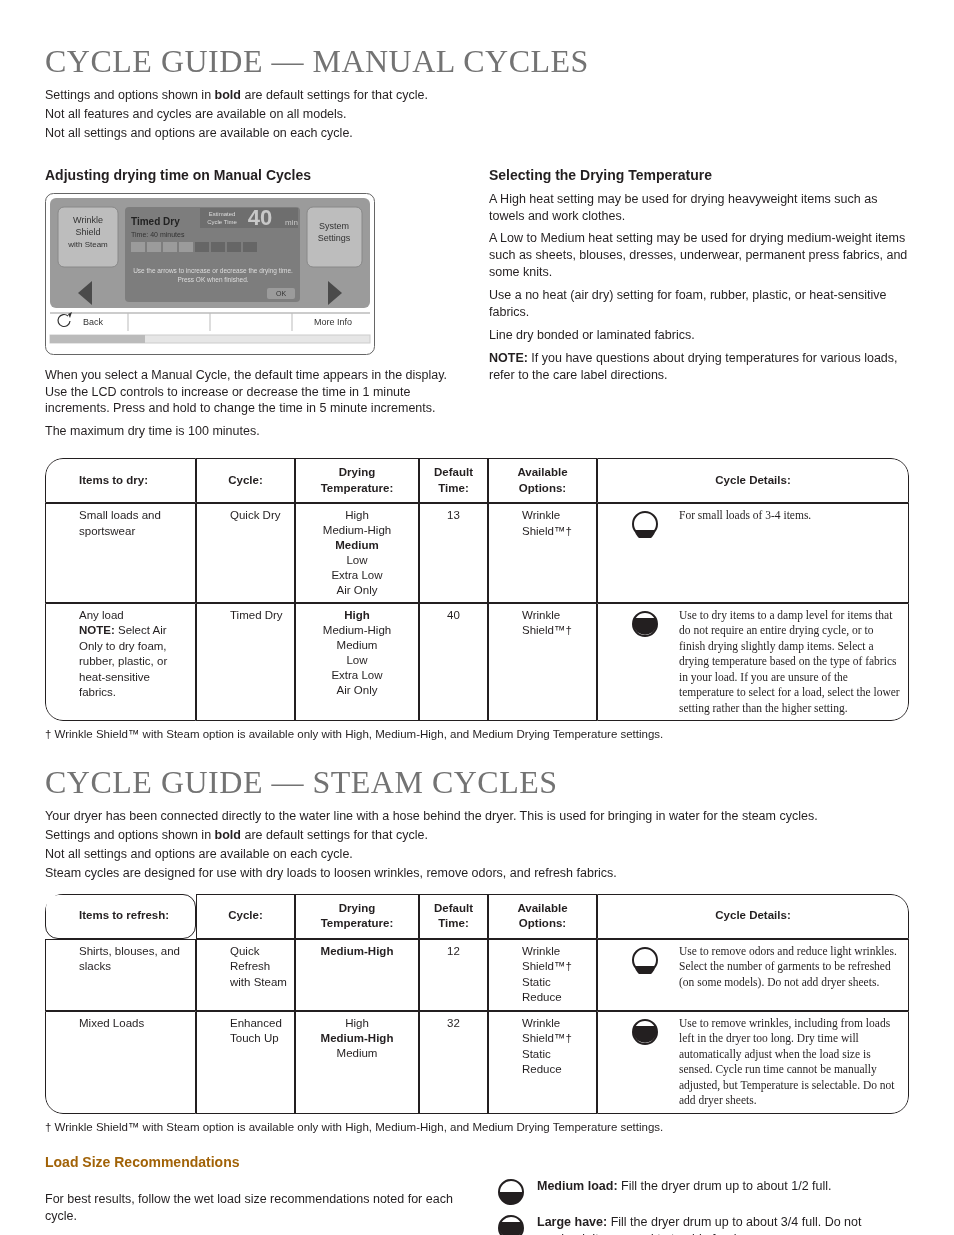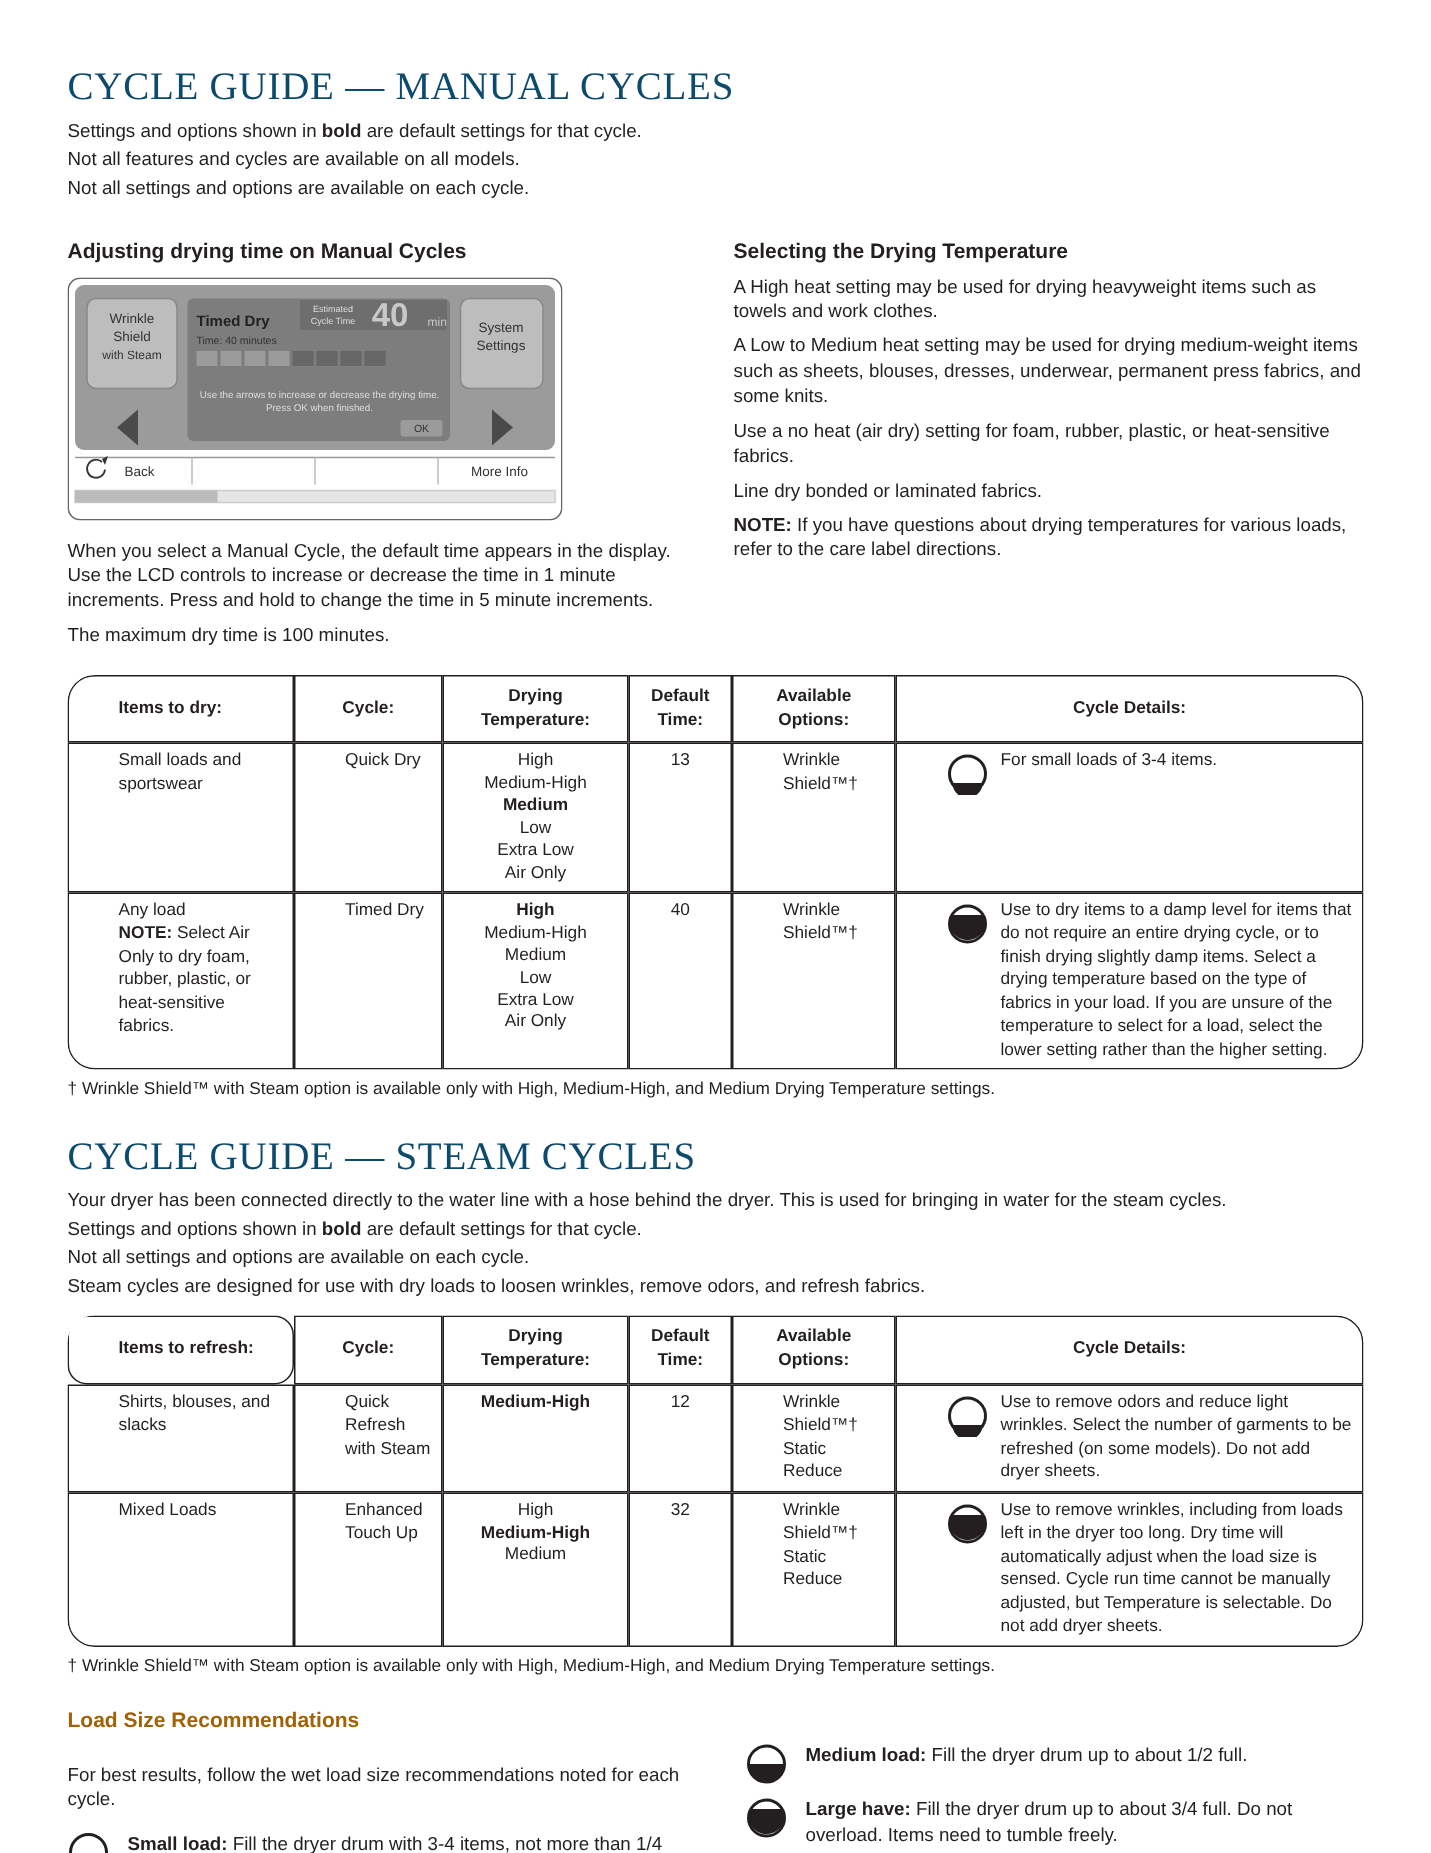--- a/index.html
+++ b/index.html
@@ -8,24 +8,24 @@
     color: #231f20;
     margin: 0;
     padding: 40px 45px 30px 45px;
     width: 954px;
     box-sizing: border-box;
     line-height: 1.35;
   }
   h1 {
     font-family: Georgia, 'Times New Roman', serif;
     font-weight: normal;
-    font-size: 26px;
+    font-size: 32px;
     letter-spacing: 0.5px;
     margin: 0 0 4px 0;
-    color: #0c4a6e;
+    color: #737373;
   }
   h2 {
     font-family: Arial, Helvetica, sans-serif;
     font-weight: bold;
     font-size: 14px;
     margin: 18px 0 6px 0;
   }
   .intro p { margin: 2px 0; }
   .two-col {
     display: flex;
@@ -72,21 +72,22 @@
   }
   .load-icon {
     display: inline-block;
     vertical-align: top;
     margin-right: 4px;
   }
   .load-icon svg { display: block; }
   .details-cell {
     display: flex;
     align-items: flex-start;
-    gap: 4px;
+    gap: 16px;
+    font-family: Liberation Serif, serif;
   }
   .details-cell .load-icon { flex-shrink: 0; margin-top: 2px; }
   .load-recs {
     display: flex;
     gap: 40px;
     margin-top: 6px;
   }
   .load-col { flex: 1; }
   .load-row {
     display: flex;

